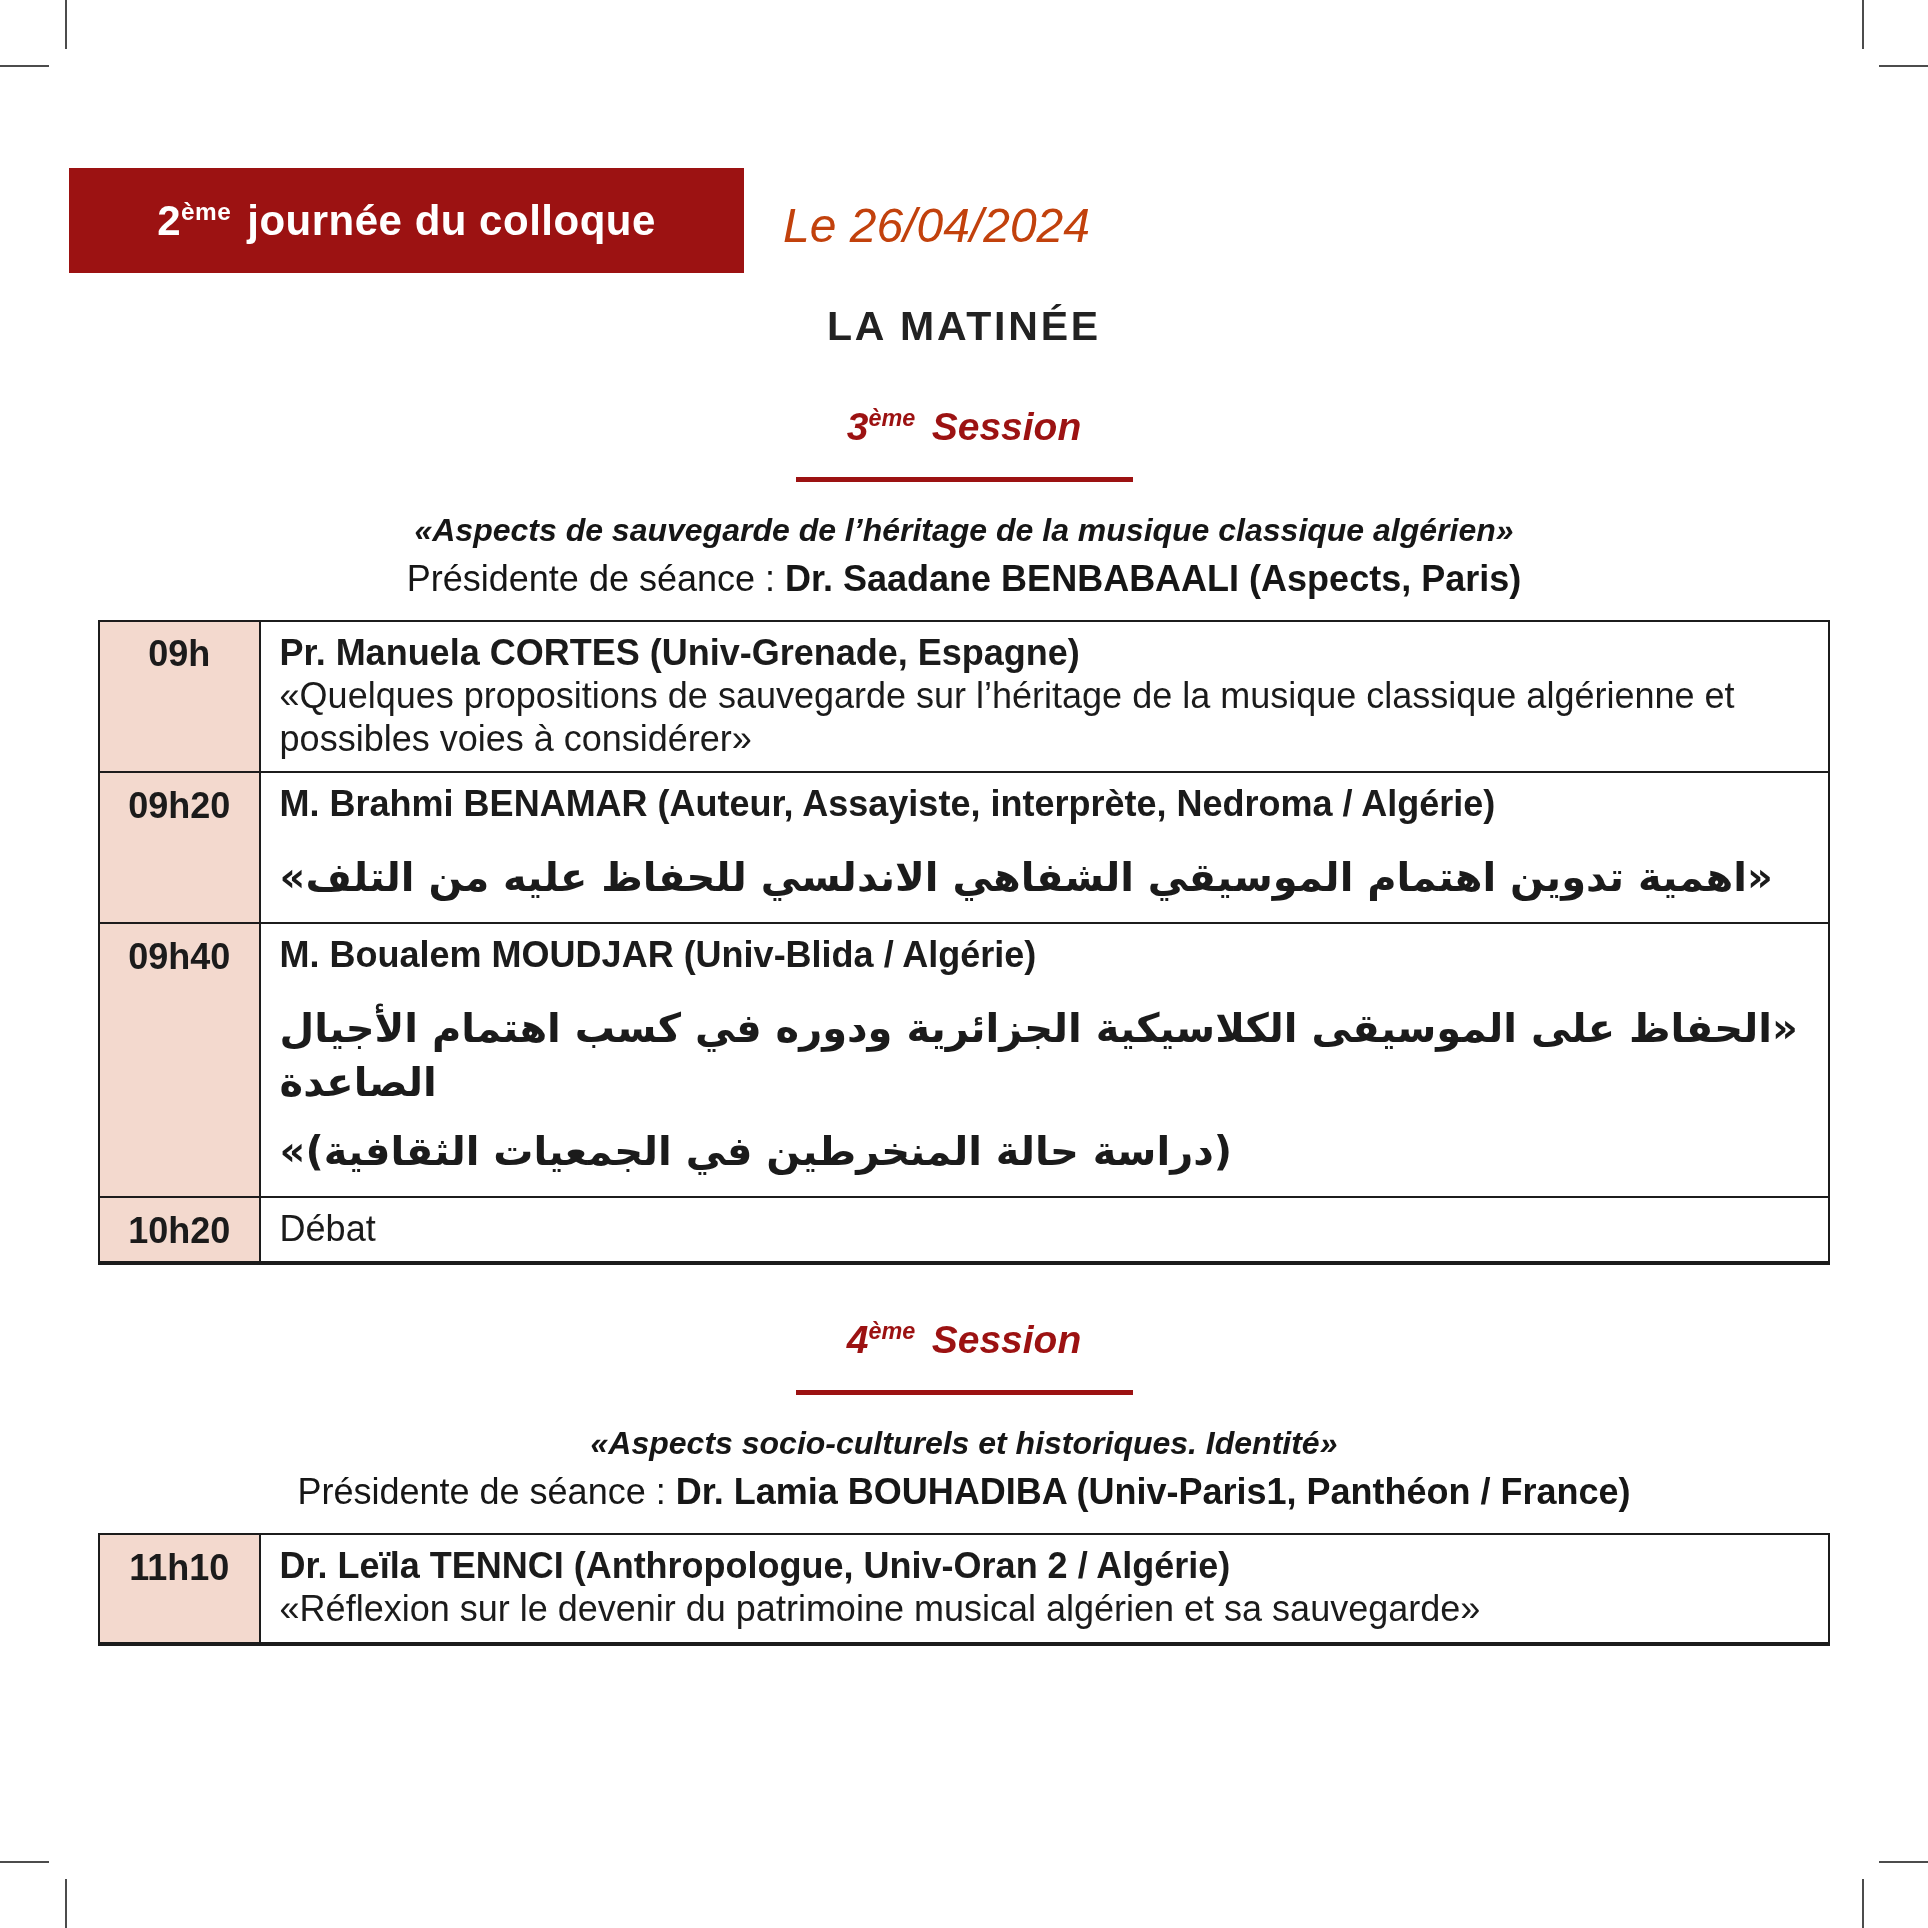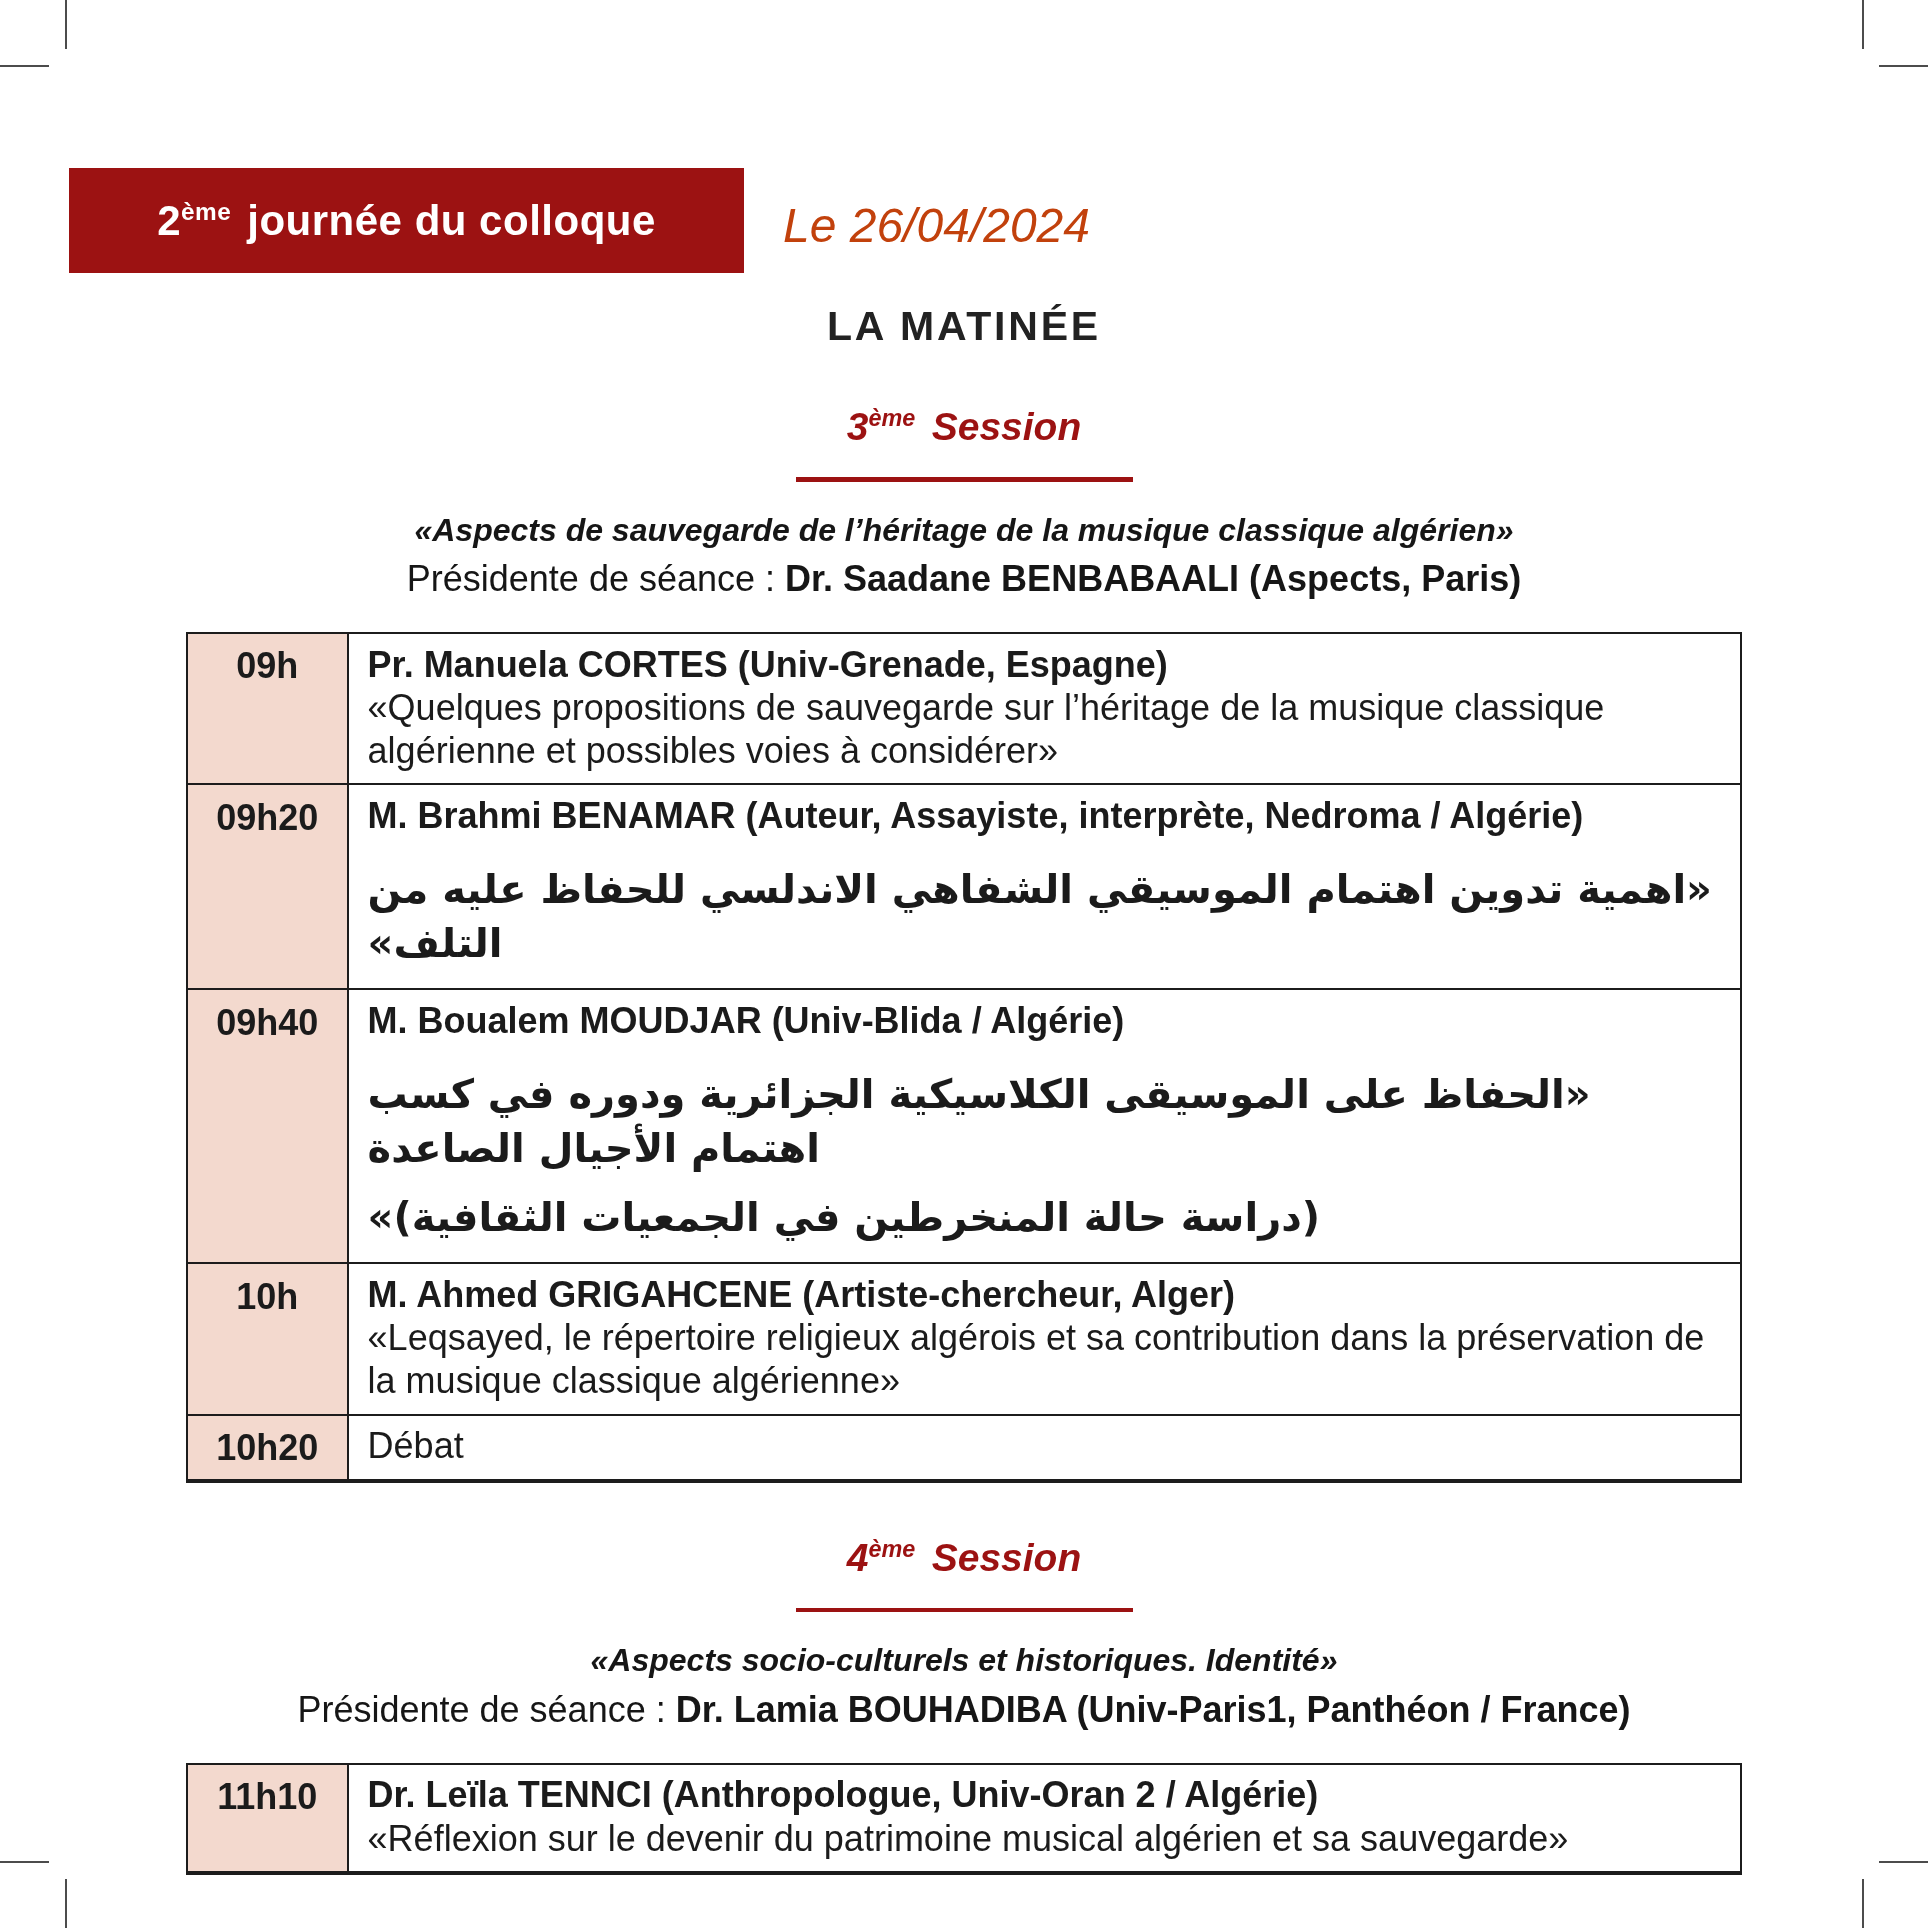--- a/index.html
+++ b/index.html
@@ -46,22 +46,22 @@
   }
   .theme{
     margin-top:30px;text-align:center;
     font-weight:bold;font-style:italic;font-size:32px;color:#161616;
   }
   .chair{margin-top:9.4px;text-align:center;font-size:36px;color:#161616;}
   .chair .chair-name{font-weight:bold;}
 
   table.schedule{
     border-collapse:collapse;
-    margin:32px auto 0;
-    width:1556px;
+    margin:20px auto 0;
+    width:1732px;
     table-layout:fixed;
     border:2.8px solid var(--line);
     border-bottom-width:4.7px;
   }
   table.schedule td{border:2.8px solid var(--line);vertical-align:top;}
   td.time-cell{
     width:151px;background:var(--timebg);
     text-align:center;font-weight:bold;font-size:36px;
     padding:11.3px 3.8px 9.4px;
   }
@@ -129,27 +129,20 @@
             </tr>
             <tr>
               <td class="time-cell">09h40</td>
               <td class="desc-cell">
                 <p class="line bold">M. Boualem MOUDJAR (Univ-Blida / Algérie)</p>
                 <p class="line arabic" dir="rtl">«الحفاظ على الموسيقى الكلاسيكية الجزائرية ودوره في كسب اهتمام الأجيال الصاعدة</p>
                 <p class="line arabic" dir="rtl">(دراسة حالة المنخرطين في الجمعيات الثقافية)»</p>
               </td>
             </tr>
             <tr>
-              <td class="time-cell">10h</td>
-              <td class="desc-cell">
-                <p class="line bold">M. Ahmed GRIGAHCENE (Artiste-chercheur, Alger)</p>
-                <p class="line normal">«Leqsayed, le répertoire religieux algérois et sa contribution dans la préservation de la musique classique algérienne»</p>
-              </td>
-            </tr>
-            <tr>
               <td class="time-cell">10h20</td>
               <td class="desc-cell">
                 <p class="line normal">Débat</p>
               </td>
             </tr>
           </tbody>
       </table>
     </section>
 
     <section class="session-block second">

